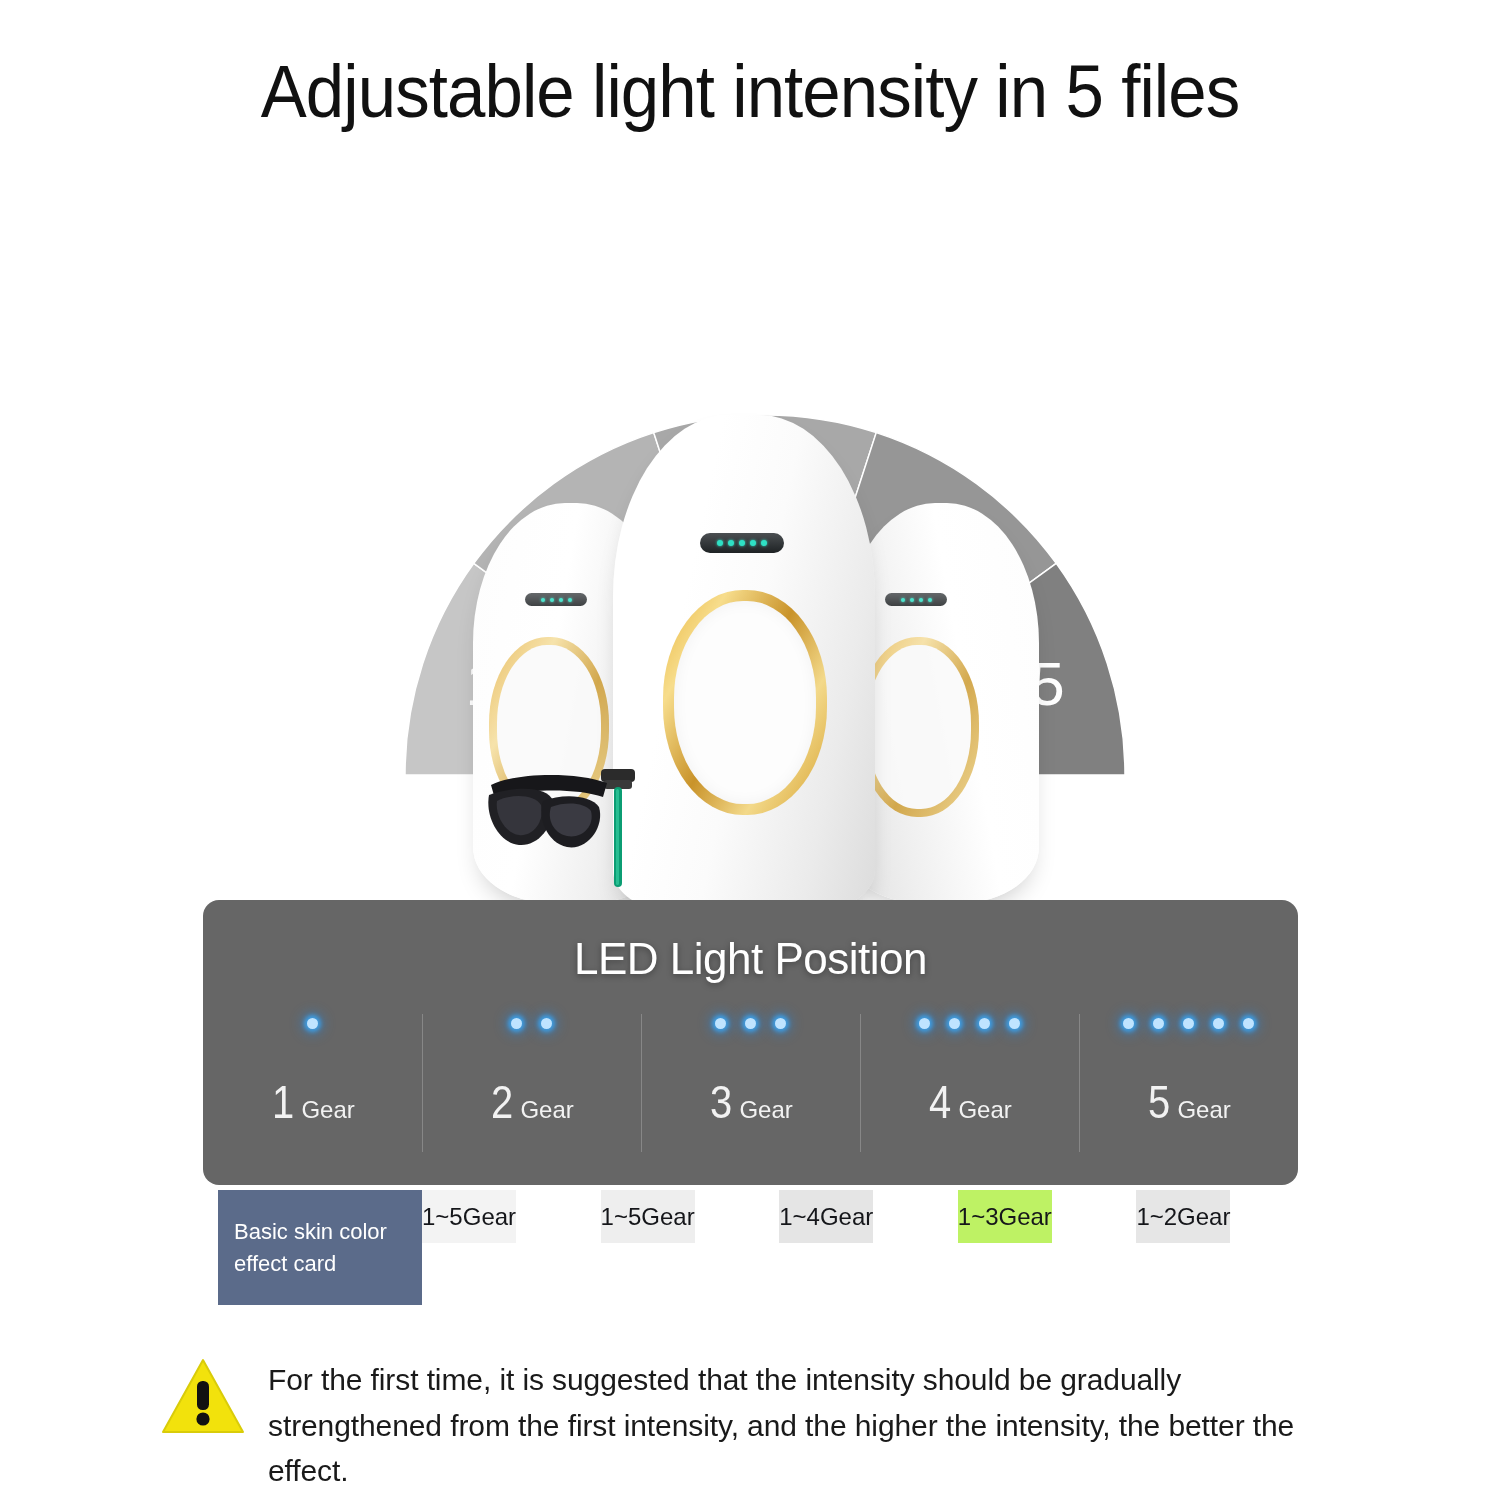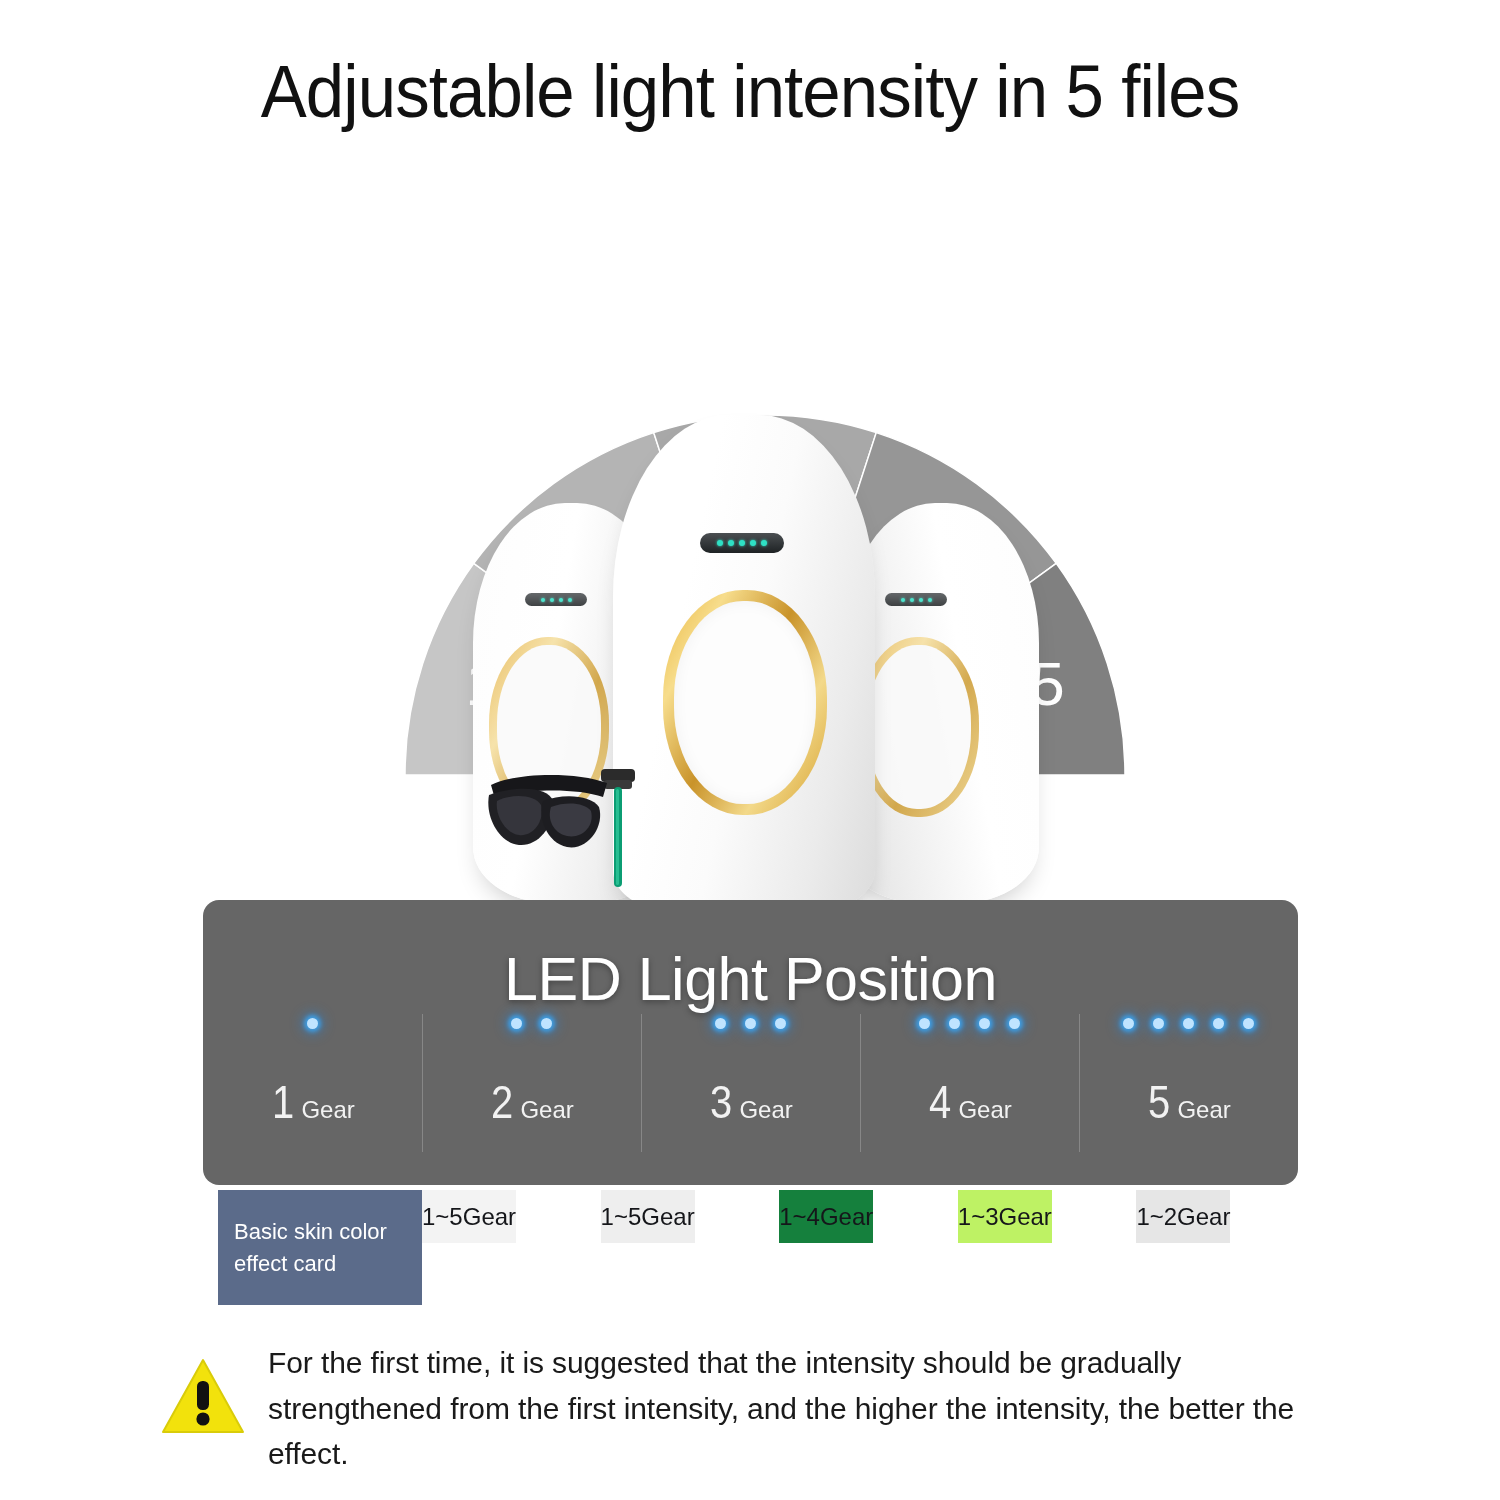--- a/index.html
+++ b/index.html
@@ -126,24 +126,24 @@
   
   .led-panel {
     position: absolute;
     left: 203px; top: 900px;
     width: 1095px; height: 285px;
     background: #666666;
     border-radius: 16px;
     z-index: 8;
   }
   .led-panel-title {
-    position:absolute; top: 44px; left:0; width: 100%;
+    position:absolute; top: 34px; left:0; width: 100%;
     text-align:center;
     color: #ffffff;
-    font-size: 61px;
+    font-size: 44px;
     font-weight: 400;
     letter-spacing: -0.5px;
     text-shadow: 0 2px 6px rgba(0,0,0,.35);
   }
   .gear-cols {
     position:absolute; left: 0; top: 108px; width: 100%; height: 150px;
     display: flex;
   }
   .gear-col {
     flex: 1 1 0;
@@ -204,20 +204,21 @@
     display: flex; gap: 22px; align-items: flex-start;
   }
   .warn-icon { flex: 0 0 auto; width: 86px; height: 86px; margin-top: 14px; }
   .warn-icon svg { display:block; width:100%; height:100%; }
   .note-text {
     color: #1a1a1a;
     font-size: 30px;
     line-height: 1.52;
     max-width: 1050px;
     letter-spacing: -0.1px;
+    margin-top: 17px;
   }
 </style>
 </head>
 <body>
 
 <div class="page">
 
   <div class="title">Adjustable light intensity in 5 files</div>
 
   <div class="gauge">
@@ -366,21 +367,21 @@
         <div class="swatch-col">
           <div class="swatch-tone" style="background: rgb(251, 229, 220);"></div>
           <div class="swatch-text" style="background: rgb(243, 243, 243);">1~5Gear</div>
         </div>
         <div class="swatch-col">
           <div class="swatch-tone" style="background: rgb(230, 210, 196);"></div>
           <div class="swatch-text" style="background: rgb(238, 238, 238);">1~5Gear</div>
         </div>
         <div class="swatch-col">
           <div class="swatch-tone" style="background: rgb(227, 198, 169);"></div>
-          <div class="swatch-text" style="background: #15803d;">1~4Gear</div>
+          <div class="swatch-text" style="background: #e5e5e5;">1~4Gear</div>
         </div>
         <div class="swatch-col">
           <div class="swatch-tone" style="background: rgb(205, 174, 136);"></div>
           <div class="swatch-text" style="background: #bef264;">1~3Gear</div>
         </div>
         <div class="swatch-col">
           <div class="swatch-tone" style="background: rgb(181, 133, 79);"></div>
           <div class="swatch-text" style="background: rgb(230, 230, 230);">1~2Gear</div>
         </div>
       </div>

